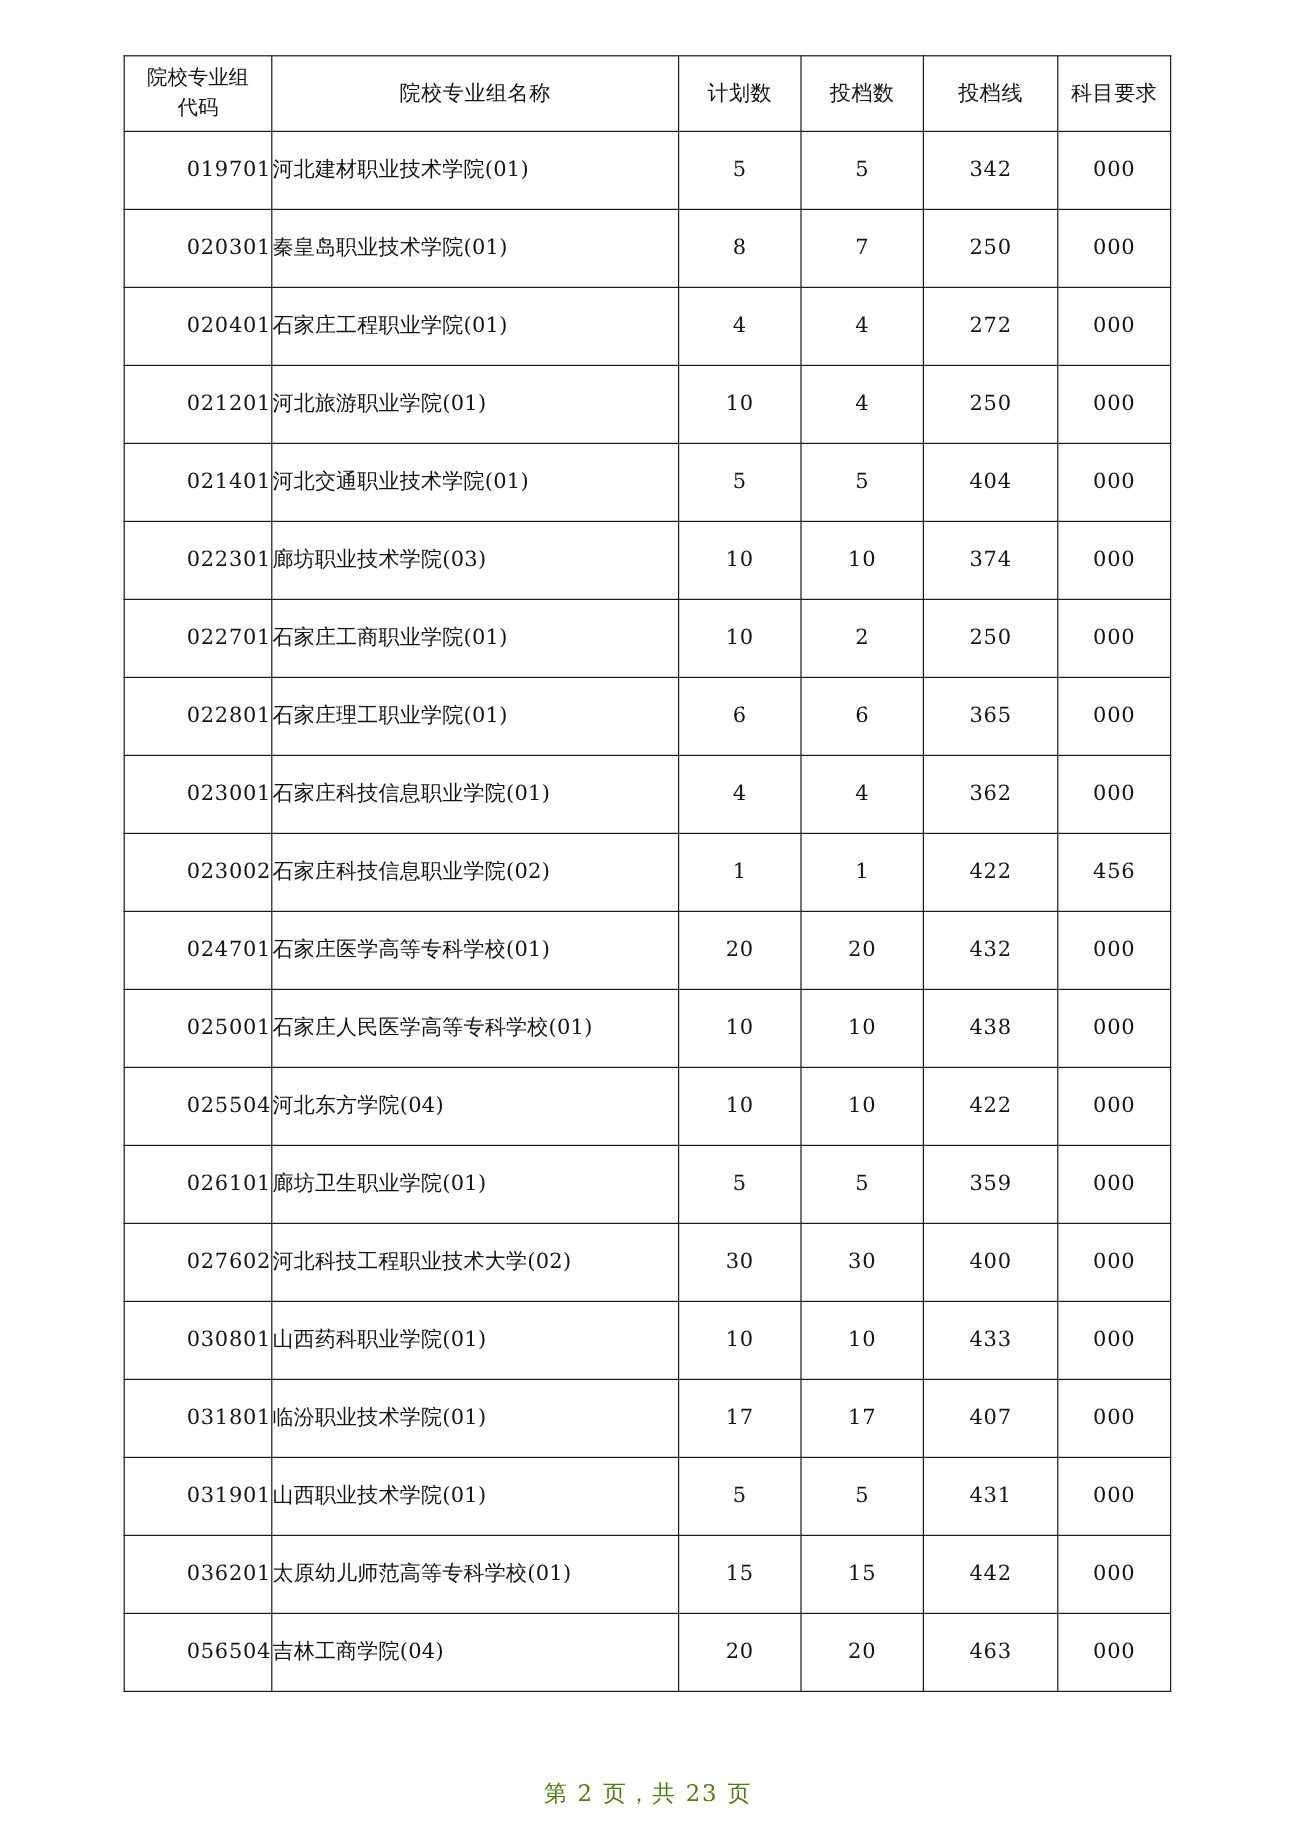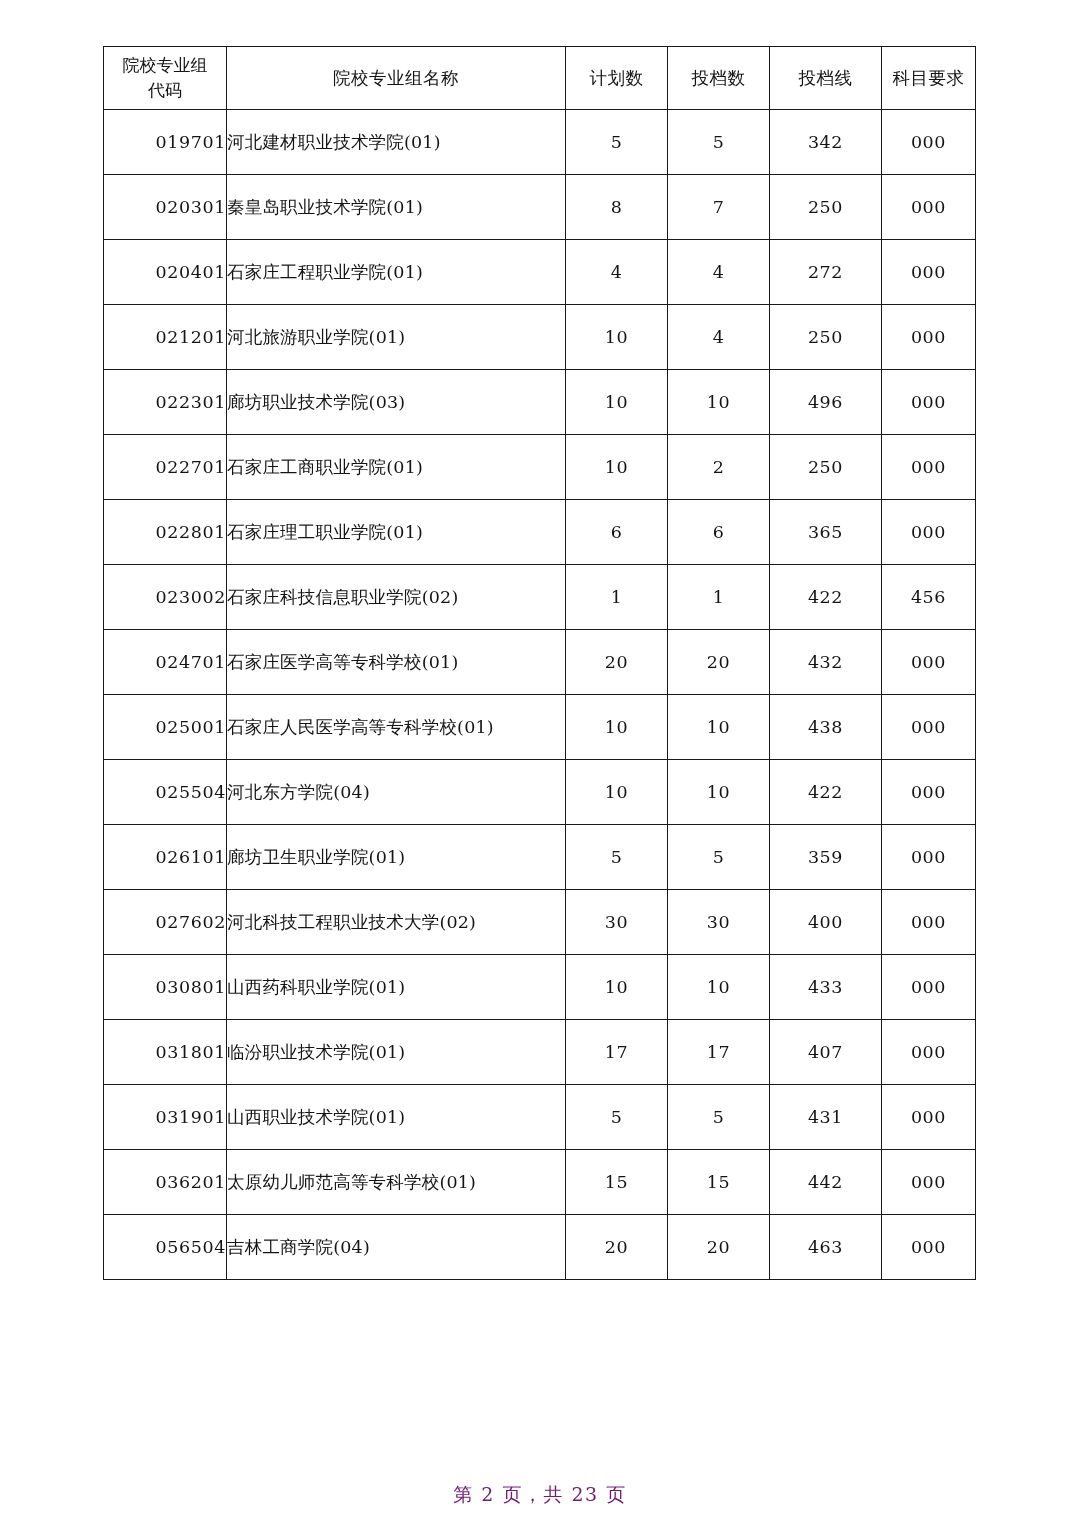--- a/index.html
+++ b/index.html
@@ -87,21 +87,21 @@
     letter-spacing: 0.6px;
   }
   .footer {
     position: absolute;
     left: 0;
     top: 1482px;
     width: 1080px;
     text-align: center;
     font-size: 19px;
     letter-spacing: 1.5px;
-    color: #701a75;
+    color: #4d7c0f;
   }
 </style>
 </head>
 <body>
 
 <div class="page">
 
   <div class="table-wrap">
     <table class="score-table">
       <colgroup>
@@ -152,41 +152,57 @@
           </tr>
           <tr>
             <td class="code">021201</td>
             <td class="name">河北旅游职业学院(01)</td>
             <td class="num">10</td>
             <td class="num">4</td>
             <td class="num">250</td>
             <td class="num">000</td>
           </tr>
           <tr>
+            <td class="code">021401</td>
+            <td class="name">河北交通职业技术学院(01)</td>
+            <td class="num">5</td>
+            <td class="num">5</td>
+            <td class="num">404</td>
+            <td class="num">000</td>
+          </tr>
+          <tr>
             <td class="code">022301</td>
             <td class="name">廊坊职业技术学院(03)</td>
             <td class="num">10</td>
             <td class="num">10</td>
-            <td class="num">496</td>
+            <td class="num">374</td>
             <td class="num">000</td>
           </tr>
           <tr>
             <td class="code">022701</td>
             <td class="name">石家庄工商职业学院(01)</td>
             <td class="num">10</td>
             <td class="num">2</td>
             <td class="num">250</td>
             <td class="num">000</td>
           </tr>
           <tr>
             <td class="code">022801</td>
             <td class="name">石家庄理工职业学院(01)</td>
             <td class="num">6</td>
             <td class="num">6</td>
             <td class="num">365</td>
+            <td class="num">000</td>
+          </tr>
+          <tr>
+            <td class="code">023001</td>
+            <td class="name">石家庄科技信息职业学院(01)</td>
+            <td class="num">4</td>
+            <td class="num">4</td>
+            <td class="num">362</td>
             <td class="num">000</td>
           </tr>
           <tr>
             <td class="code">023002</td>
             <td class="name">石家庄科技信息职业学院(02)</td>
             <td class="num">1</td>
             <td class="num">1</td>
             <td class="num">422</td>
             <td class="num">456</td>
           </tr>

